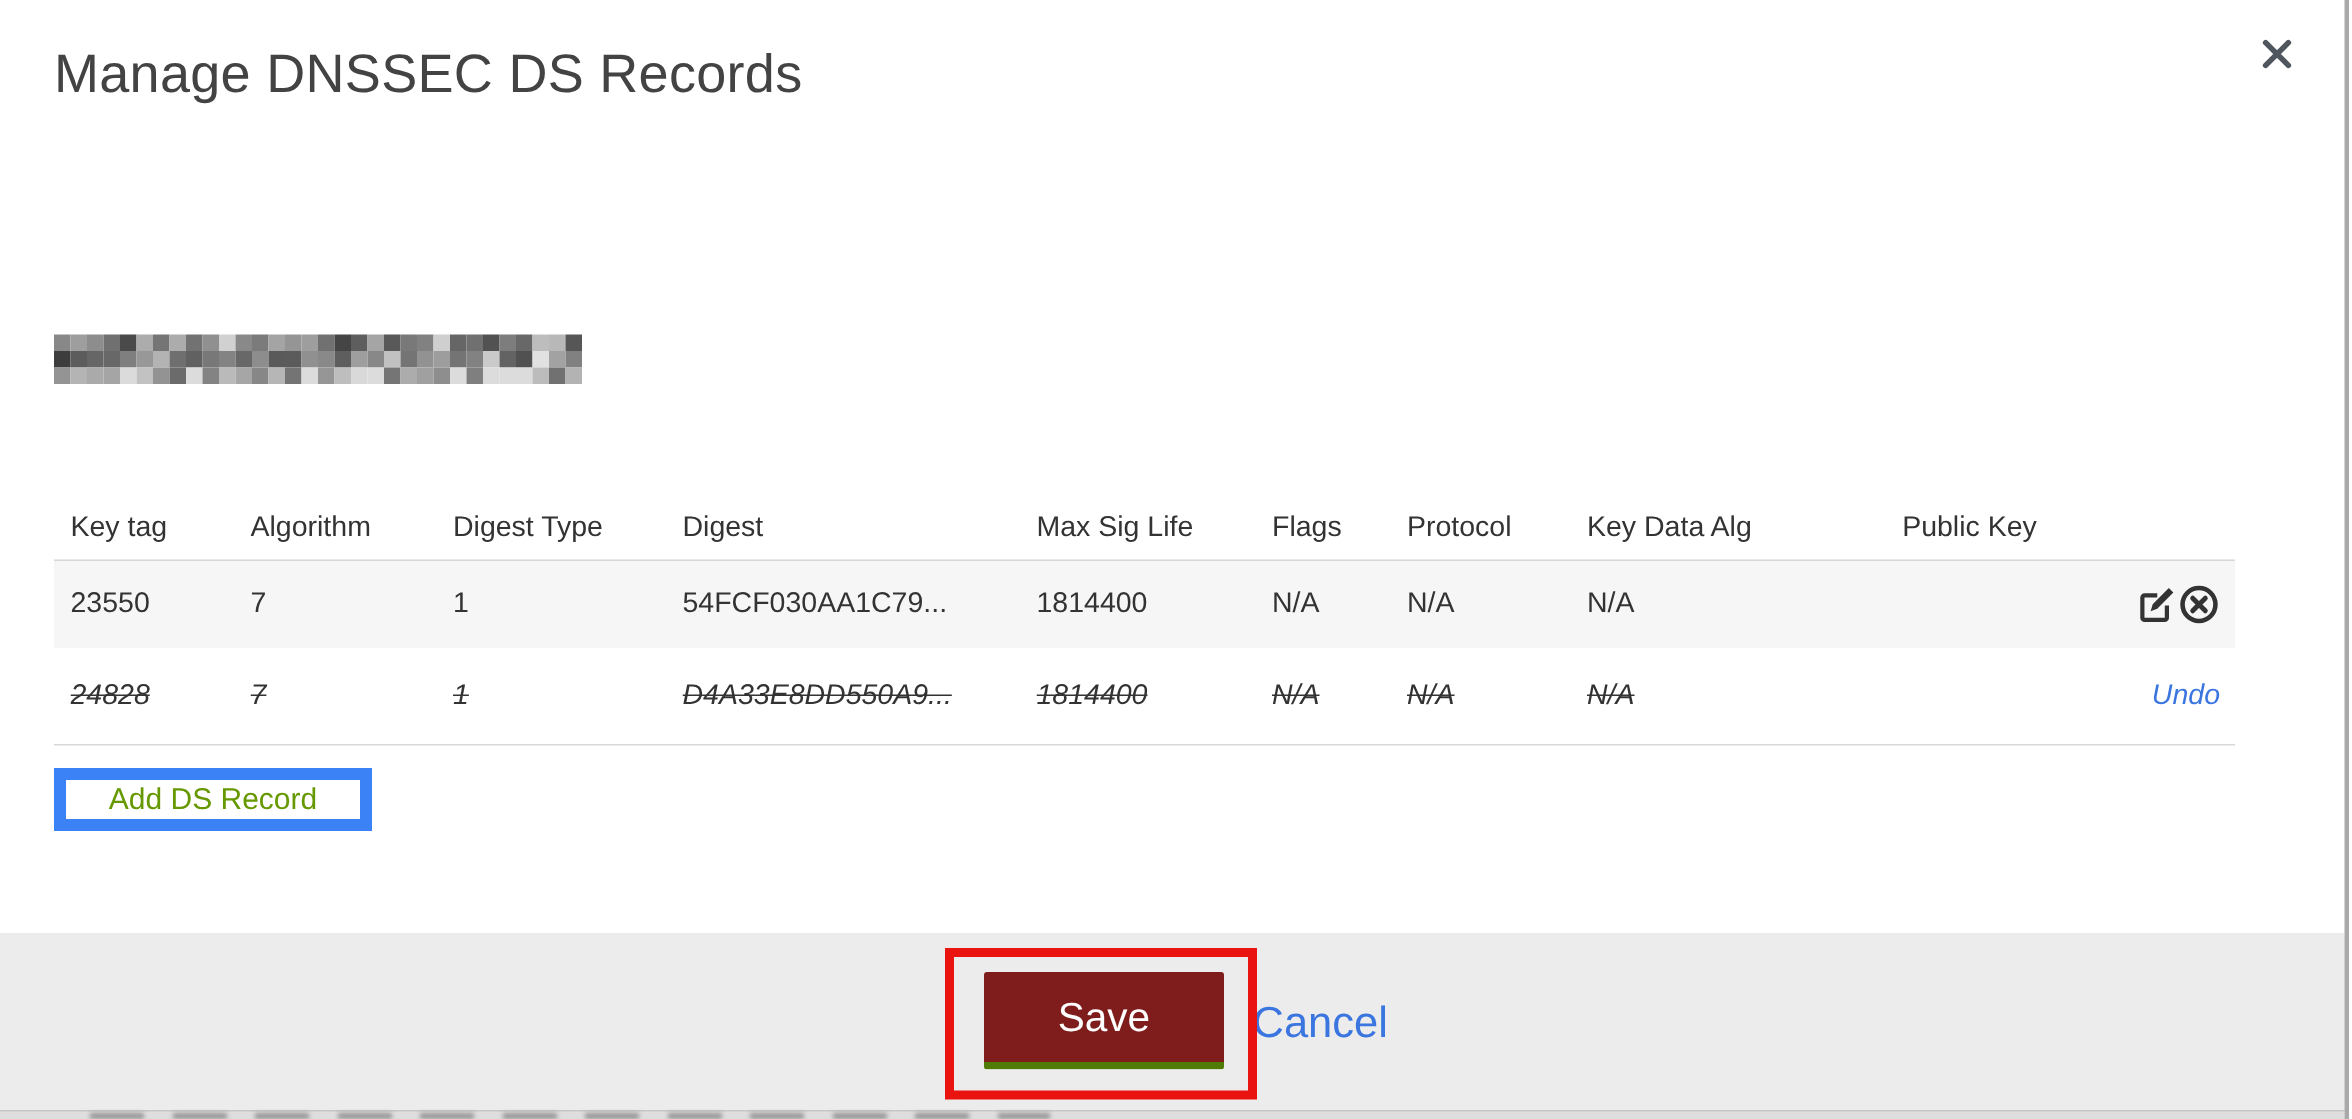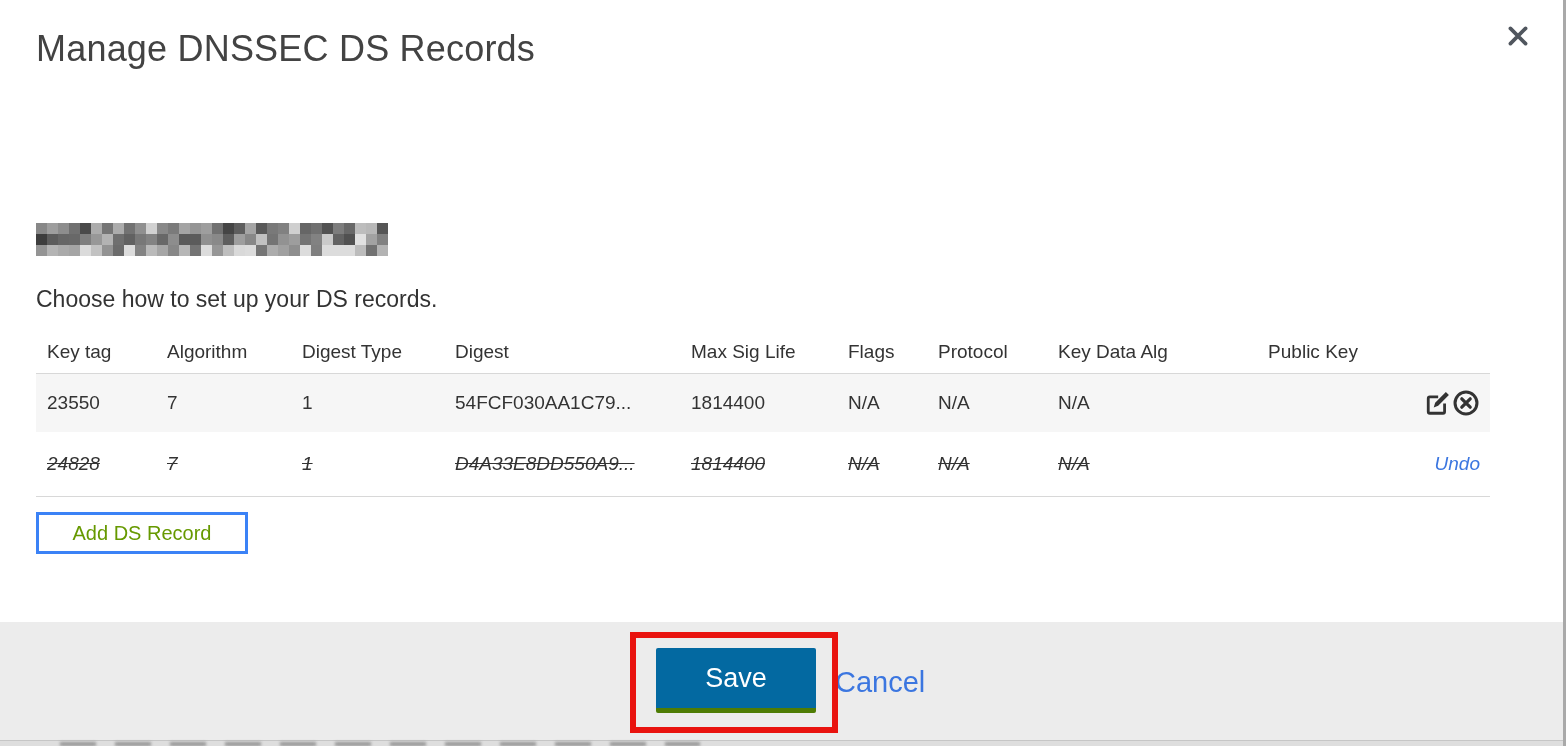--- a/index.html
+++ b/index.html
@@ -94,42 +94,42 @@
   .icon-btn { cursor:pointer; display:flex; align-items:center; }
 
   .link { color:#3b76e0; cursor:pointer; text-decoration:none; }
   .undo-link { font-size:19px; }
 
   
   .add-btn {
     position:absolute; left:36px; top:512px;
     width:212px; height:42px;
     background:#fff;
-    border:3px solid #3b82f6;
+    border:8px solid #3b82f6;
     color:#669900;
     font-size:20px;
     display:flex; align-items:center; justify-content:center;
     cursor:pointer;
   }
 
   
   .footer {
     position:absolute; left:0; top:622px; width:1563px; height:118px;
     background:#ececec;
   }
   .annotation-rect {
     position:absolute; left:630px; top:632px;
     width:208px; height:101px;
     border:6px solid #e9130f;
     pointer-events:none;
   }
   .save-btn {
     position:absolute; left:656px; top:648px;
     width:160px; height:65px;
-    background:#0369a1;
+    background:#7f1d1d;
     border:none;
     border-bottom:5px solid #4e7c04;
     border-radius:2px;
     color:#fff; font-size:27px;
     font-family:"Liberation Sans", sans-serif;
     display:flex; align-items:center; justify-content:center;
     cursor:pointer;
   }
   .cancel-link {
     position:absolute; left:835px; top:666px;
@@ -241,21 +241,20 @@
       <span style="background: rgb(220, 220, 220);"></span>
       <span style="background: rgb(127, 127, 127);"></span>
       <span style="background: rgb(220, 220, 220);"></span>
       <span style="background: rgb(220, 220, 220);"></span>
       <span style="background: rgb(220, 220, 220);"></span>
       <span style="background: rgb(188, 188, 188);"></span>
       <span style="background: rgb(113, 113, 113);"></span>
       <span style="background: rgb(179, 179, 179);"></span>
     </div>
 
-  <div class="instruction">Choose how to set up your DS records.</div>
 
   <div class="ds-table">
 
     <div class="trow thead">
       <span class="tcell">Key tag</span>
       <span class="tcell">Algorithm</span>
       <span class="tcell">Digest Type</span>
       <span class="tcell">Digest</span>
       <span class="tcell">Max Sig Life</span>
       <span class="tcell">Flags</span>

